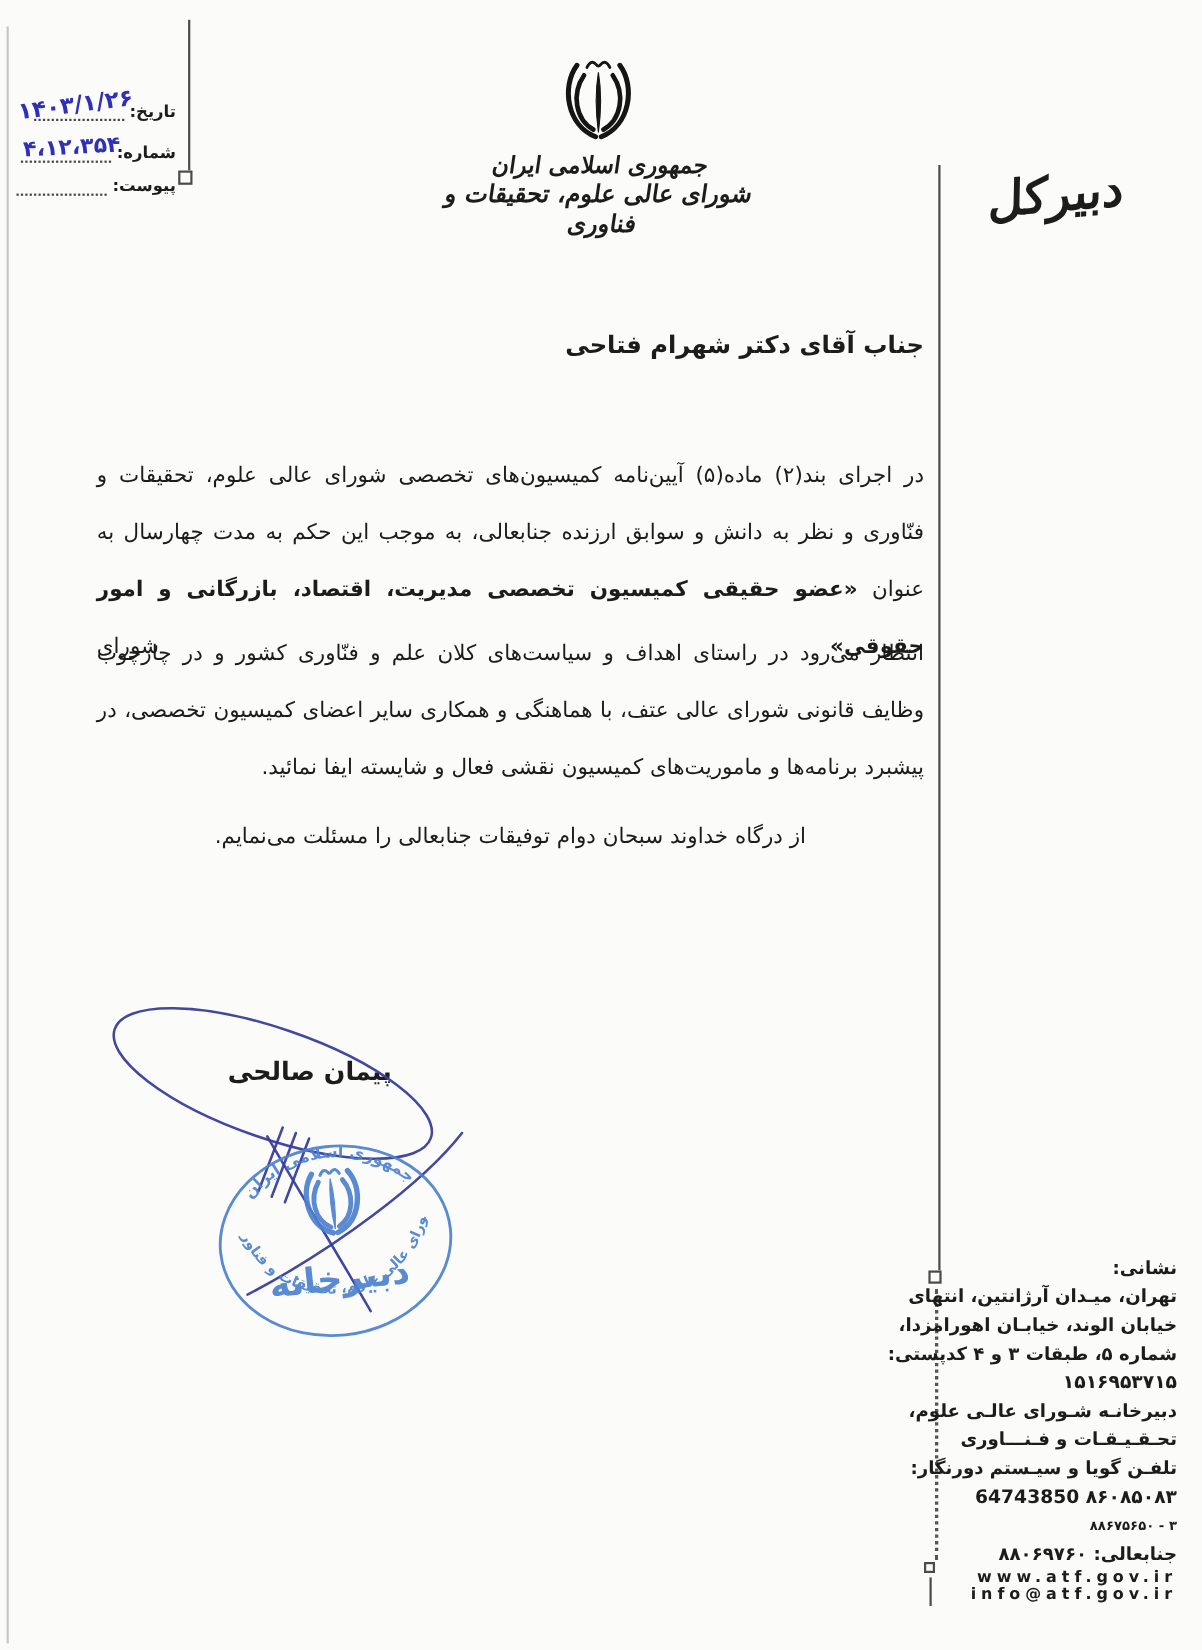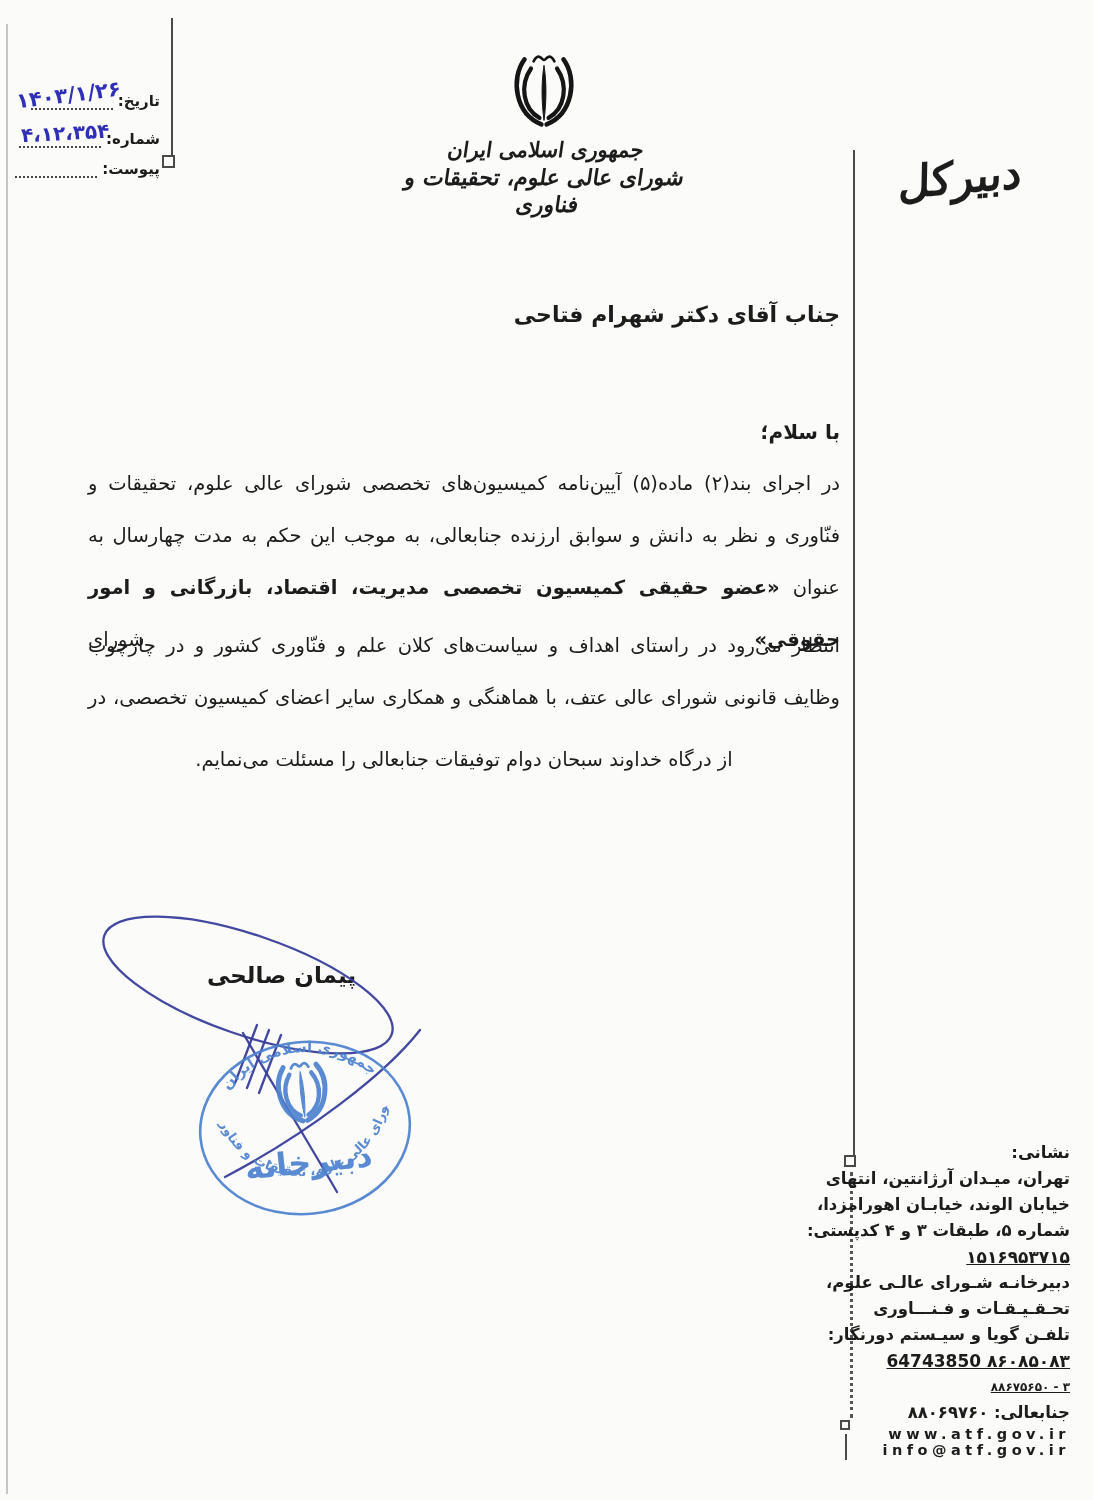--- a/index.html
+++ b/index.html
@@ -66,21 +66,21 @@
   .stamp-svg{position:absolute;left:188px;top:1030px;}
   .stamp-stroke{fill:none;stroke:var(--stamp-blue);stroke-linecap:round;}
   .stamp-text{fill:var(--stamp-blue);font-family:"DejaVu Sans",sans-serif;}
 
   
   .addr{
     position:absolute;top:1140px;left:856px;width:214px;direction:rtl;
     font-size:16.5px;font-weight:700;line-height:26px;text-align:right;
   }
   .addr .row{white-space:nowrap;}
-  .addr .ltr{direction:ltr;unicode-bidi:bidi-override;text-decoration:underline;}
+  .addr .ltr{direction:ltr;unicode-bidi:bidi-override;}
   .addr .postal{letter-spacing:11px;font-size:17px;}
   .addr .phones1{letter-spacing:1.5px;font-size:17px;}
   .addr .phones2{letter-spacing:8px;font-size:12px;}
   .addr .faxnum{direction:ltr;unicode-bidi:bidi-override;letter-spacing:4px;display:inline-block;text-align:right;}
   .addr .latin{direction:ltr;unicode-bidi:bidi-override;font-size:14.5px;letter-spacing:4.5px;line-height:16px;font-weight:700;}
   .addr .latin.first{margin-top:0;}
 </style>
 </head>
 <body>
 
@@ -125,29 +125,29 @@
   <div class="secretary">دبیرکل</div>
   <div class="rail-line"></div>
   <div class="rail-square1"></div>
   <div class="rail-dotted"></div>
   <div class="rail-square2"></div>
   <div class="rail-tail"></div>
 
   <div class="recipient">جناب آقای دکتر شهرام فتاحی</div>
 
   <div class="body-text">
-    <div class="salutation">با سلام؛</div>
     <div class="para1">
       <div class="bline">در اجرای بند(۲) ماده(۵) آیین‌نامه کمیسیون‌های تخصصی شورای عالی علوم، تحقیقات و</div>
       <div class="bline">فنّاوری و نظر به دانش و سوابق ارزنده جنابعالی، به موجب این حکم به مدت چهارسال به</div>
       <div class="bline"><span>عنوان </span><b>«عضو حقیقی کمیسیون تخصصی مدیریت، اقتصاد، بازرگانی و امور حقوقی»</b><span> شورای</span></div>
     </div>
     <div class="para2">
       <div class="bline">انتظار می‌رود در راستای اهداف و سیاست‌های کلان علم و فنّاوری کشور و در چارچوب</div>
       <div class="bline">وظایف قانونی شورای عالی عتف، با هماهنگی و همکاری سایر اعضای کمیسیون تخصصی، در</div>
+      <div class="bline end">پیشبرد برنامه‌ها و ماموریت‌های کمیسیون نقشی فعال و شایسته ایفا نمائید.</div>
     </div>
     <div class="closing">از درگاه خداوند سبحان دوام توفیقات جنابعالی را مسئلت می‌نمایم.</div>
   </div>
 
   <div class="signer">پیمان صالحی</div>
 
   <svg class="sig-svg" width="390" height="300" viewBox="0 0 390 300">
     <ellipse class="sig-stroke" cx="163" cy="80" rx="152" ry="50" transform="rotate(19 163 80)"></ellipse>
     <path class="sig-stroke" d="M335,125 C300,170 220,230 140,272"></path>
     <path class="sig-stroke" d="M158,128 C185,175 225,240 252,287"></path>

